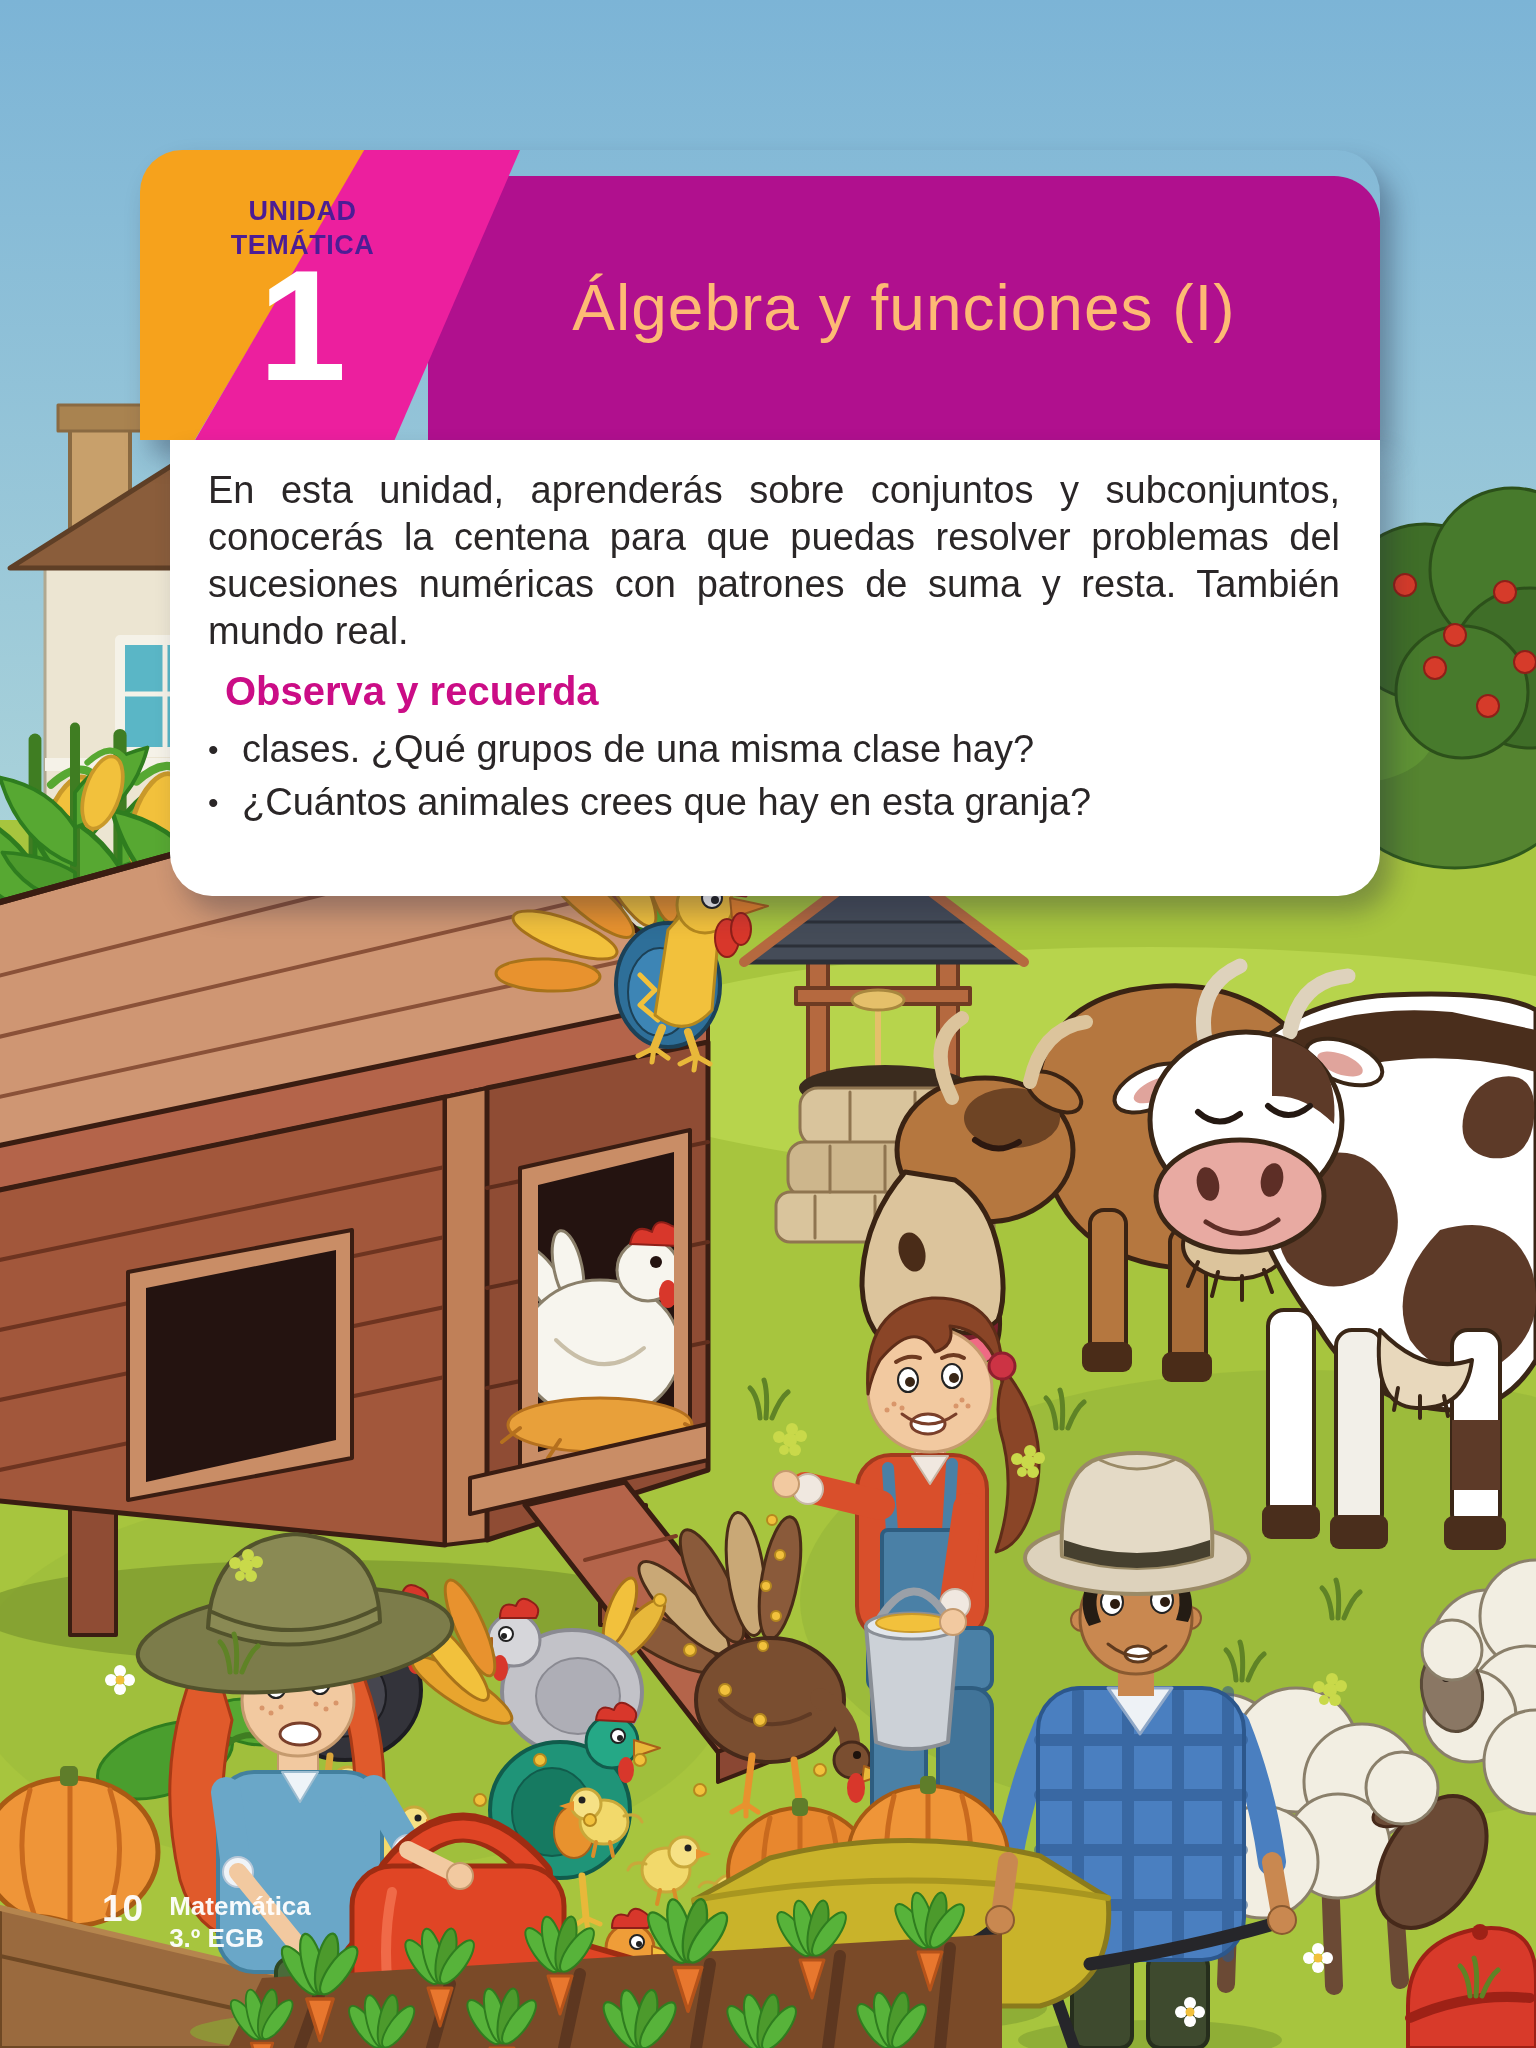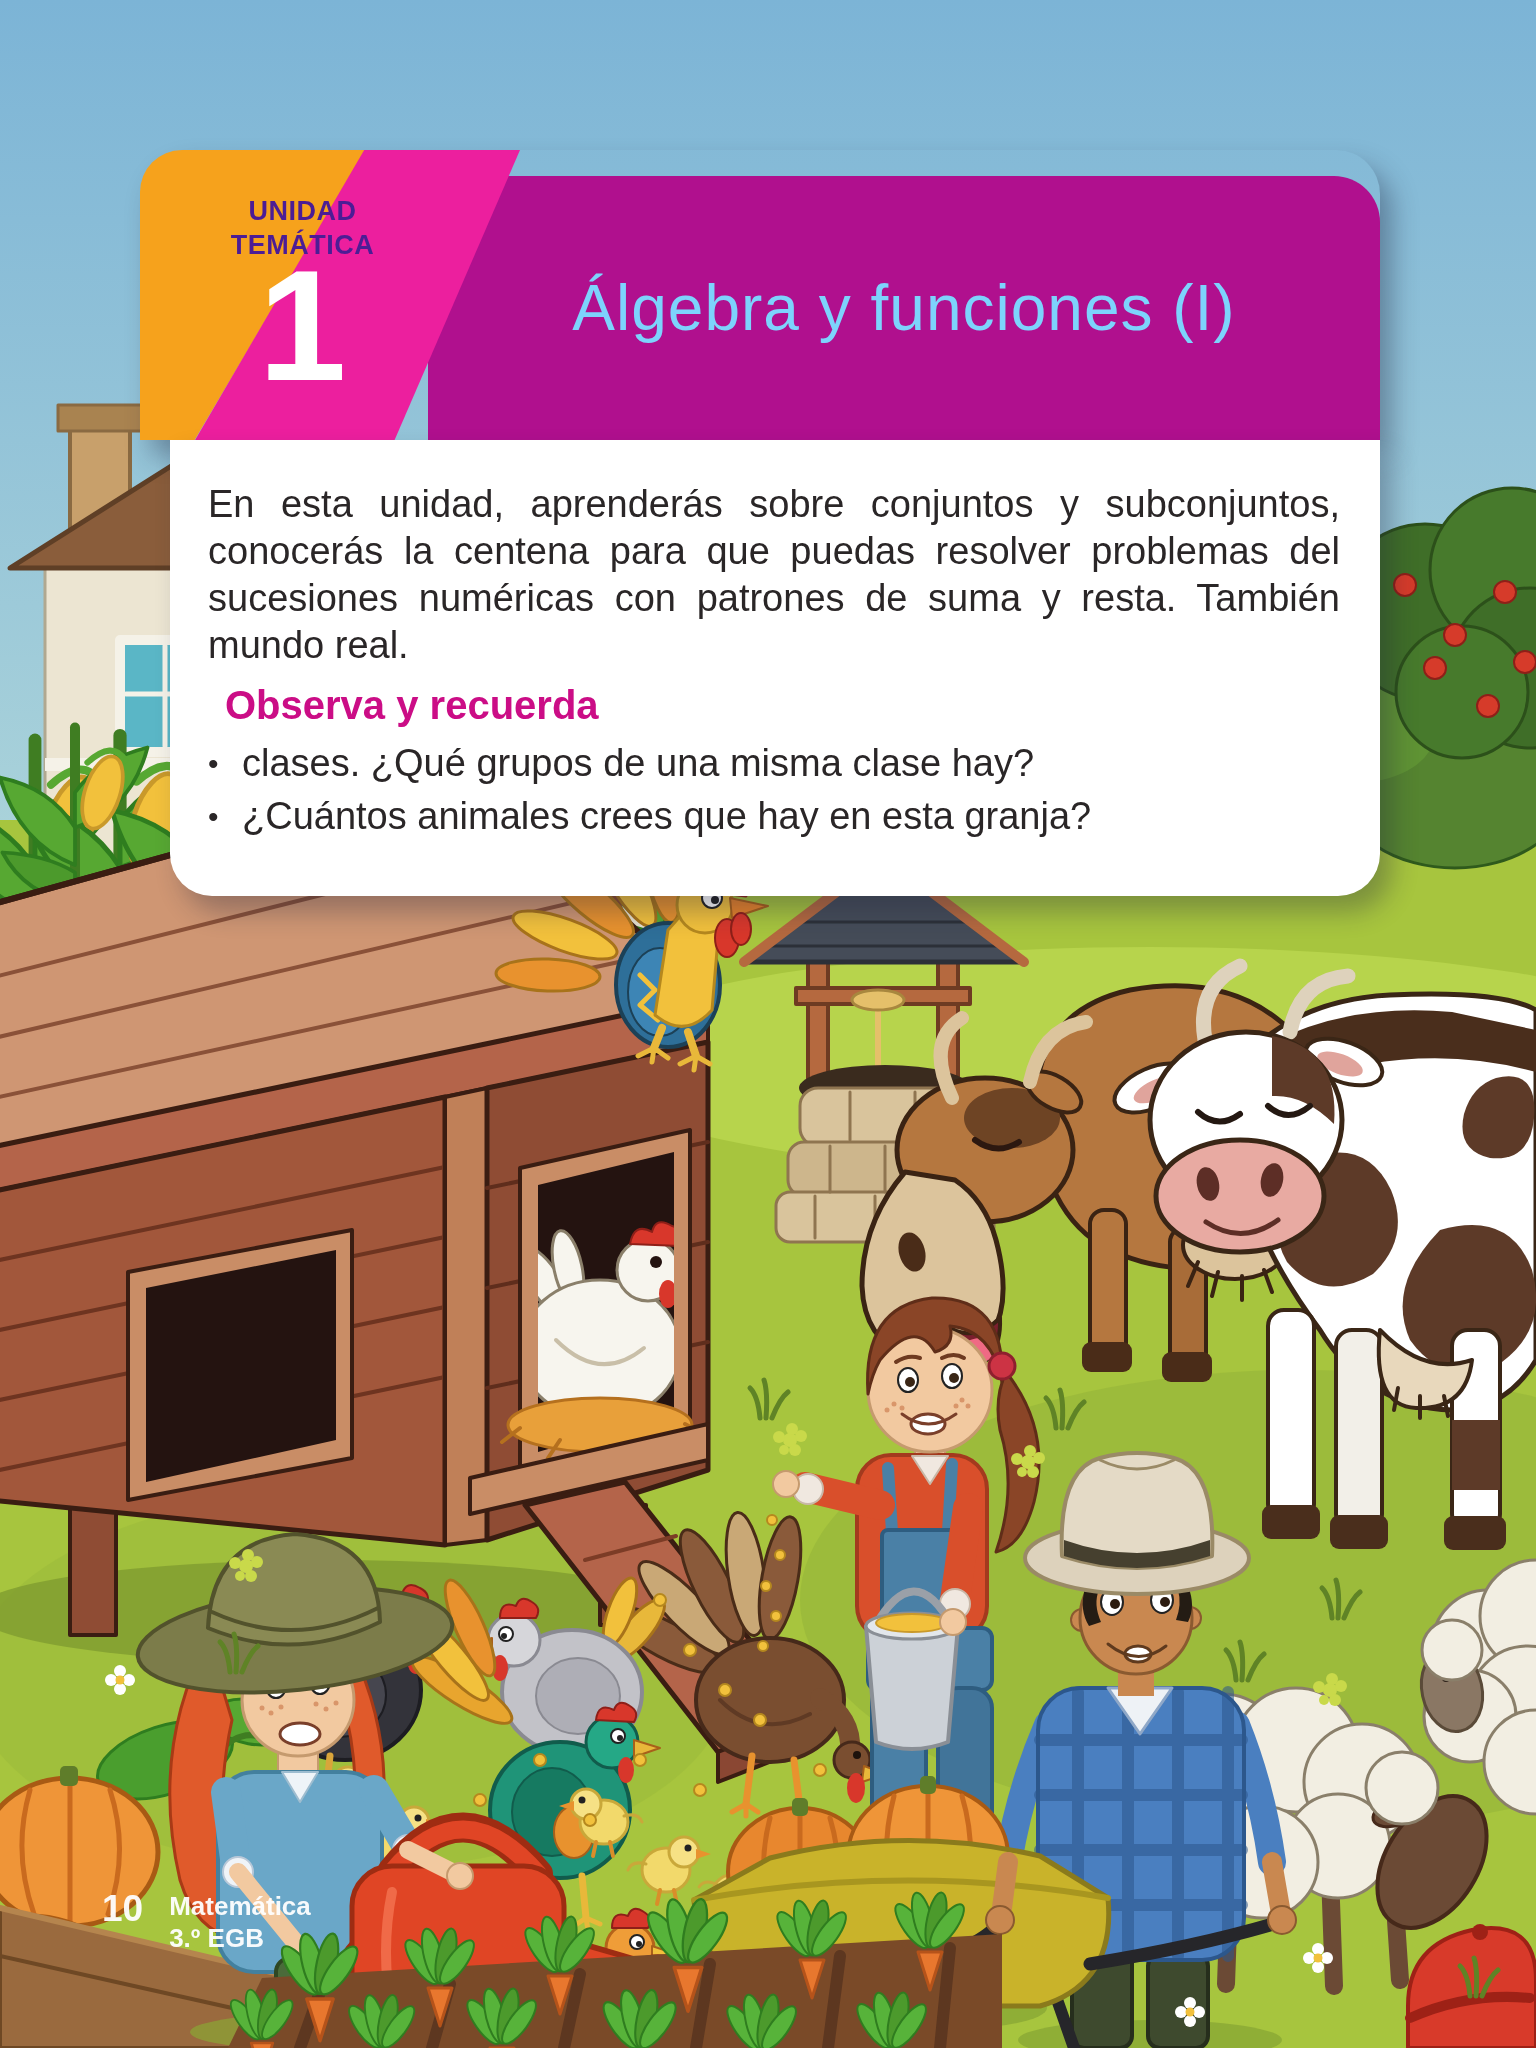--- a/index.html
+++ b/index.html
@@ -14,26 +14,26 @@
               border-top-right-radius:46px;display:flex;align-items:center;justify-content:center;}
   .uc-orange{position:absolute;left:0;top:0;width:260px;height:290px;background:#f6a21c;
              border-top-left-radius:42px;
              clip-path:polygon(0% 0%, 87% 0%, 21% 100%, 0% 100%);}
   .uc-pink{position:absolute;left:0;top:0;width:380px;height:290px;background:#ec1f9e;
            clip-path:polygon(59% 0%, 100% 0%, 67% 100%, 14.5% 100%);}
   .uc-kicker{position:absolute;left:70px;top:44px;width:185px;text-align:center;color:#4c1d95;
              font-size:27px;line-height:34px;font-weight:bold;letter-spacing:.5px;}
   .uc-number{position:absolute;left:70px;top:100px;width:185px;text-align:center;color:#fff;
              font-size:158px;line-height:150px;font-weight:bold;}
-  .uc-title{color:#7dd3fc;font-size:64px;font-weight:500;letter-spacing:1px;}
+  .uc-title{color:#fdba74;font-size:64px;font-weight:500;letter-spacing:1px;}
 
   
   .intro-card{position:absolute;left:170px;top:440px;width:1210px;height:456px;background:#fff;
               border-radius:0 0 42px 42px;box-shadow:12px 16px 26px rgba(30,35,60,.32);
-              box-sizing:border-box;padding:41px 40px 0 38px;color:#2a2627;}
+              box-sizing:border-box;padding:27px 40px 0 38px;color:#2a2627;}
   .pline{font-size:38px;line-height:47px;white-space:nowrap;}
   .pline.jl{white-space:normal;text-align:justify;text-align-last:justify;}
   .section-heading{margin-top:13px;font-size:40px;line-height:46px;font-weight:bold;color:#cb0d86;margin-left:17px;}
   .bullets{margin-top:12px;}
   .bullet{display:flex;gap:20px;margin-top:6px;}
   .bullet .dot{font-size:30px;line-height:47px;flex:0 0 14px;}
   .bullet .btext{flex:1;}
   .bullet .bline{font-size:38px;line-height:47px;}
   .bullet .bline.jl{text-align:justify;text-align-last:justify;}
 

